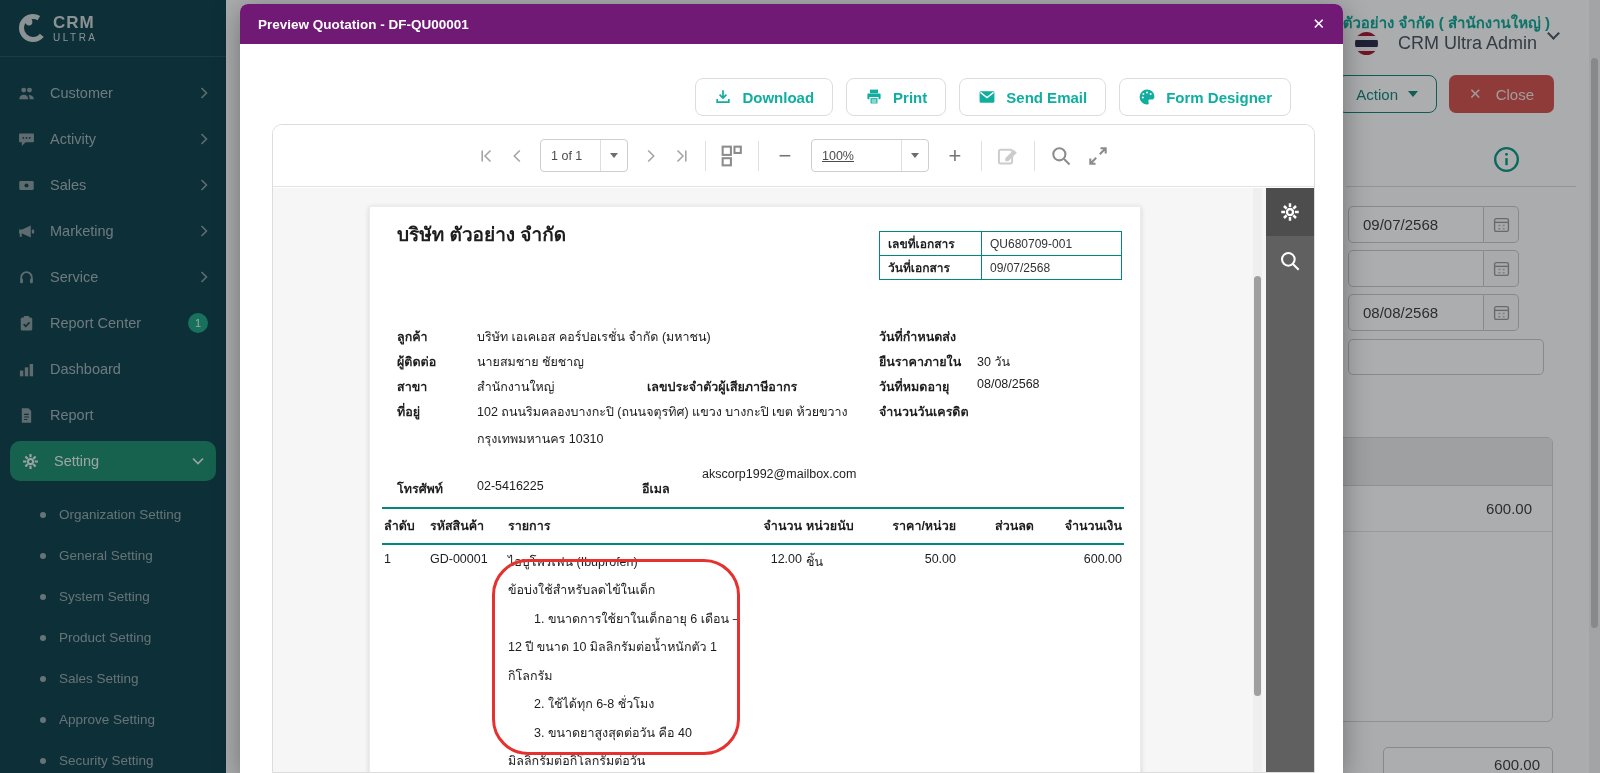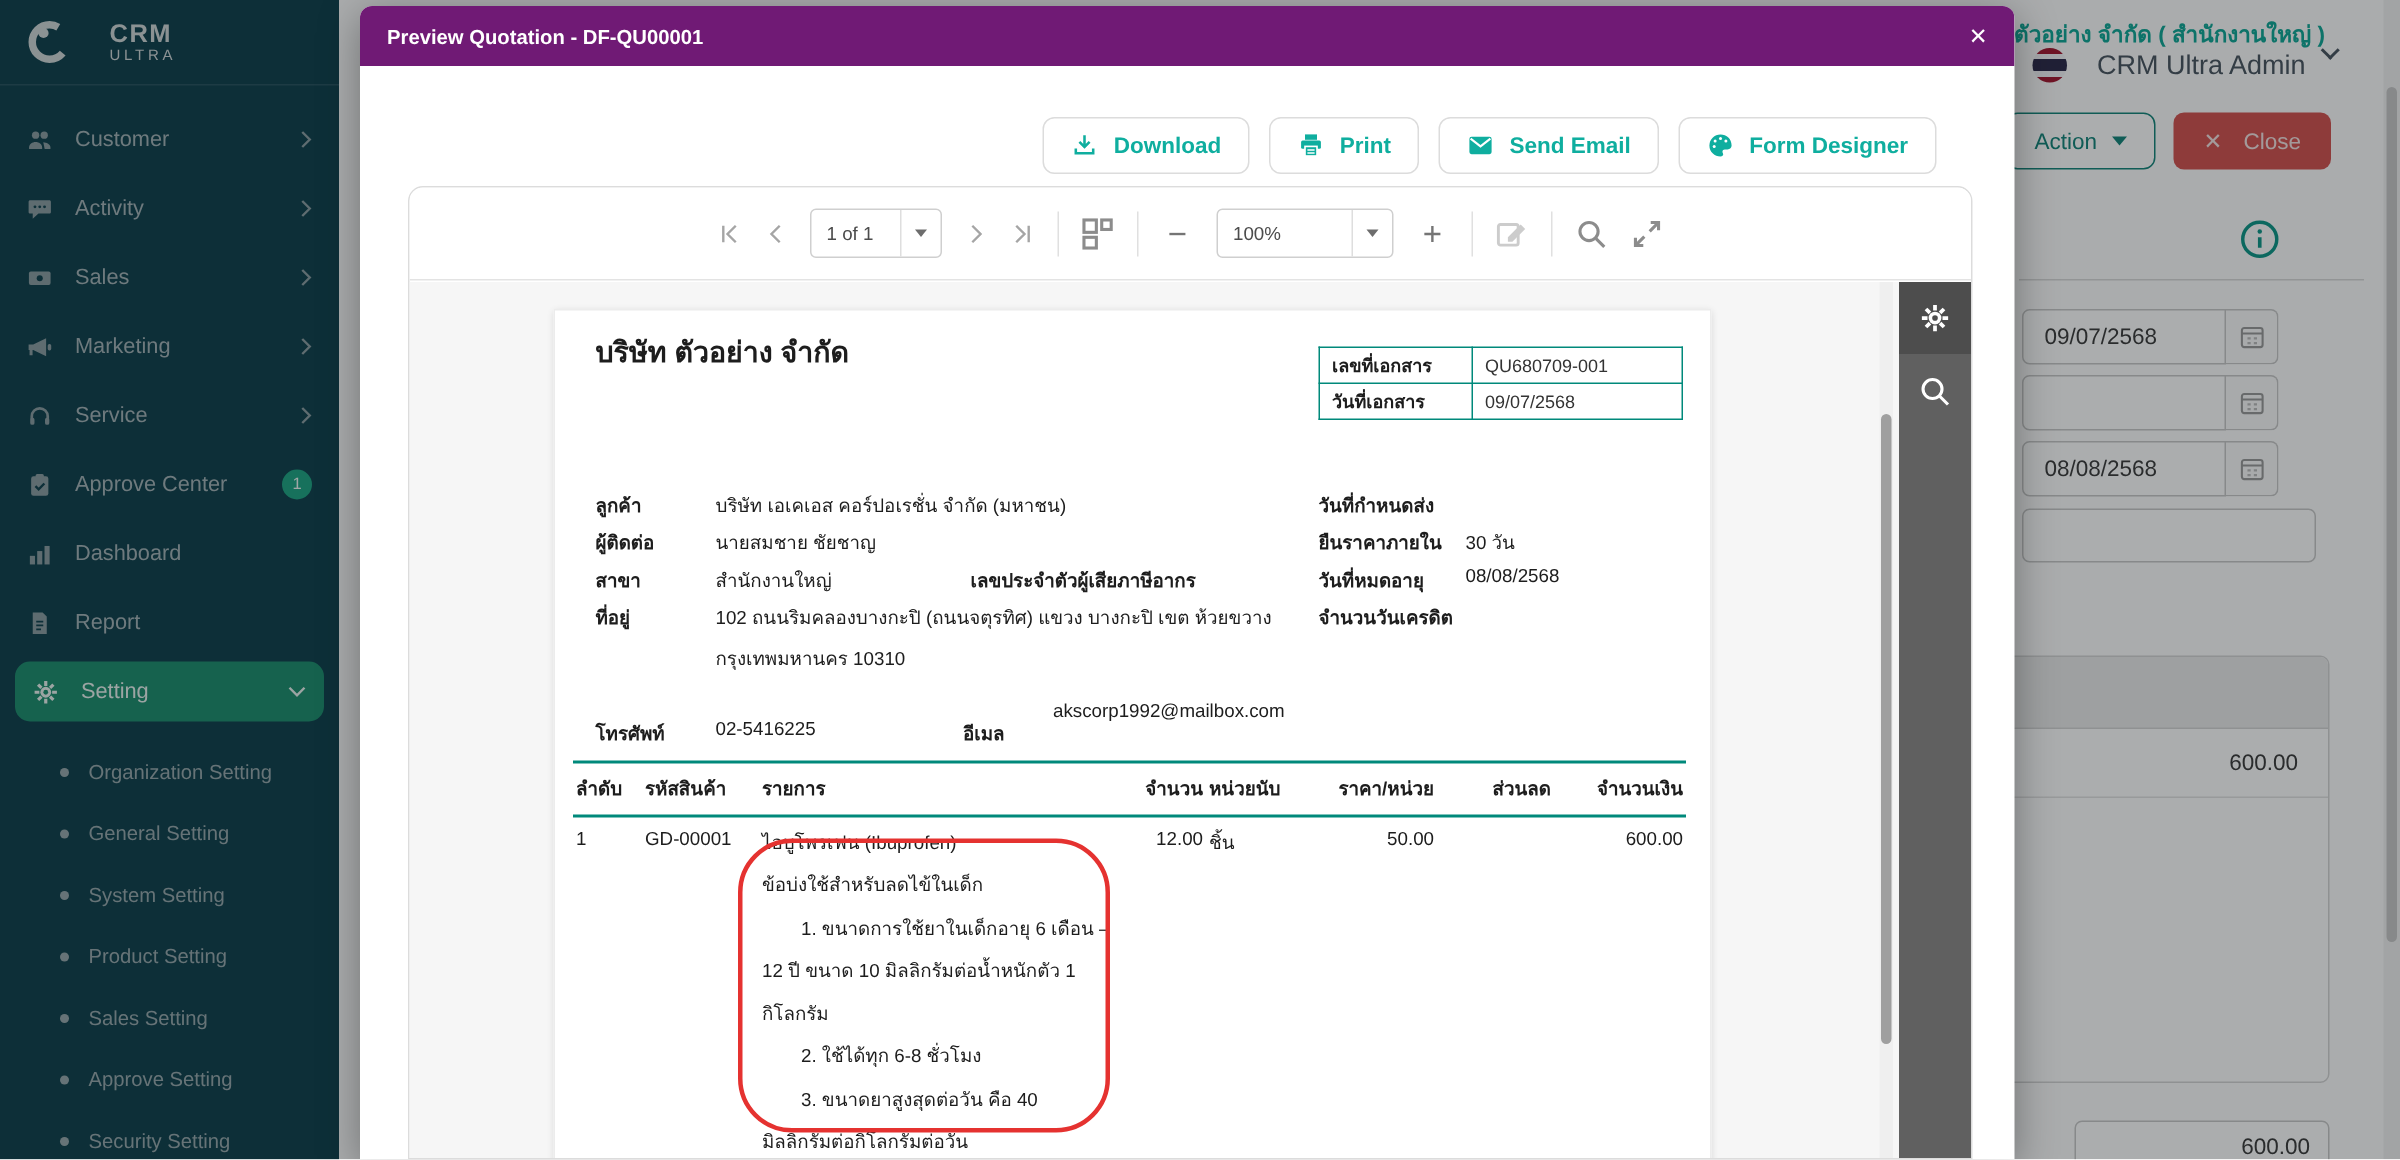--- a/index.html
+++ b/index.html
@@ -2,21 +2,21 @@
 <html lang="th"><head>
 <meta charset="utf-8">
 <style>
   * { margin:0; padding:0; box-sizing:border-box; }
   html,body { width:1600px; height:773px; overflow:hidden; background:#fff;
     font-family:"Liberation Sans","DejaVu Sans",sans-serif; }
   .stage { position:relative; width:1600px; height:773px; overflow:hidden; background:#fff; }
 
   
   .sb { position:absolute; left:0; top:0; width:226px; height:773px; background:#10404c; z-index:1; }
-  .sb-logo { height:57px; display:flex; align-items:center; gap:23px; padding-left:16px;
+  .sb-logo { height:57px; display:flex; align-items:center; gap:3px; padding-left:16px;
     border-bottom:1px solid rgba(255,255,255,.10); }
   .sb-logo-txt { color:#cfd6d7; line-height:1; }
   .sb-logo-txt .l1 { font-size:17px; font-weight:bold; letter-spacing:1px; }
   .sb-logo-txt .l2 { font-size:10px; letter-spacing:2.5px; margin-top:2px; }
   .nav { padding-top:13px; }
   .nav-item { height:46px; display:flex; align-items:center; gap:15px; padding:0 18px;
     color:#a3b2b6; font-size:14.5px; cursor:pointer; }
   .nav-item svg.ni { width:17px; height:17px; flex:0 0 auto; }
   .nchev { margin-left:auto; display:flex; }
   .badge { margin-left:auto; width:20px; height:20px; border-radius:50%; background:#1fa583;
@@ -90,21 +90,21 @@
     justify-content:center; gap:15px; background:#fff; }
   .vtb svg { display:block; }
   .vdiv { width:1px; height:30px; background:#e0e0e0; }
   .sel { height:33px; border:1px solid #cfcfcf; border-radius:4px; display:flex; align-items:center;
     font-size:12.5px; color:#4c4c4c; background:#fff; }
   .sel .stxt { padding:0 10px; flex:1; }
   .sel .ssep { width:1px; align-self:stretch; background:#dedede; }
   .sel .scar { width:26px; display:flex; align-items:center; justify-content:center; }
   .scar i { width:0; height:0; border-left:4px solid transparent; border-right:4px solid transparent;
     border-top:5px solid #6d6d6d; }
-  .sel.pg { width:88px; } .sel.zm { width:118px; }
+  .sel.pg { width:88px; } .sel.zm { width:118px;text-decoration:underline; }
   .zsign { font-size:22px; color:#757575; width:22px; text-align:center; line-height:20px; }
   .vcontent { position:absolute; top:63px; left:0; right:0; bottom:0; background:#f6f6f6; }
   .tool-strip { position:absolute; right:0; top:0; bottom:0; width:48px; background:#606060; }
   .strip-gear { height:48px; background:#4d4d4d; display:flex; align-items:center; justify-content:center; cursor:pointer; }
   .strip-search { height:50px; display:flex; align-items:center; justify-content:center; cursor:pointer; }
   .vscroll { position:absolute; right:52px; top:0; bottom:0; width:9px; background:#efefef; }
   .vthumb { position:absolute; left:1px; top:88px; width:7px; height:420px; background:#9f9f9f; border-radius:4px; }
 
   
   .page { position:absolute; left:96px; top:18px; width:772px; height:600px; background:#fff;
@@ -214,21 +214,21 @@
             </svg>
         </span>
       </div>
 
       <div class="nav-item">
         <svg class="ni" viewBox="0 0 16 16">
           <rect x="2.6" y="2.4" width="10.8" height="12.2" rx="1.5" fill="#8a9da2"></rect>
           <rect x="5.4" y="1" width="5.2" height="2.8" rx="1" fill="#8a9da2"></rect>
           <path d="M5.3 8.6l2 2 3.6-3.7" fill="none" stroke="#10404c" stroke-width="1.5"></path>
         </svg>
-        <span>Approve Center</span>
+        <span>Report Center</span>
         <span class="badge">1</span>
       </div>
 
       <div class="nav-item">
         <svg class="ni" viewBox="0 0 16 16" fill="#8a9da2">
           <rect x="1.8" y="9" width="3.2" height="5.4"></rect>
             <rect x="6.4" y="6" width="3.2" height="8.4"></rect>
             <rect x="11" y="2.8" width="3.2" height="11.6"></rect>
         </svg>
         <span>Dashboard</span>

